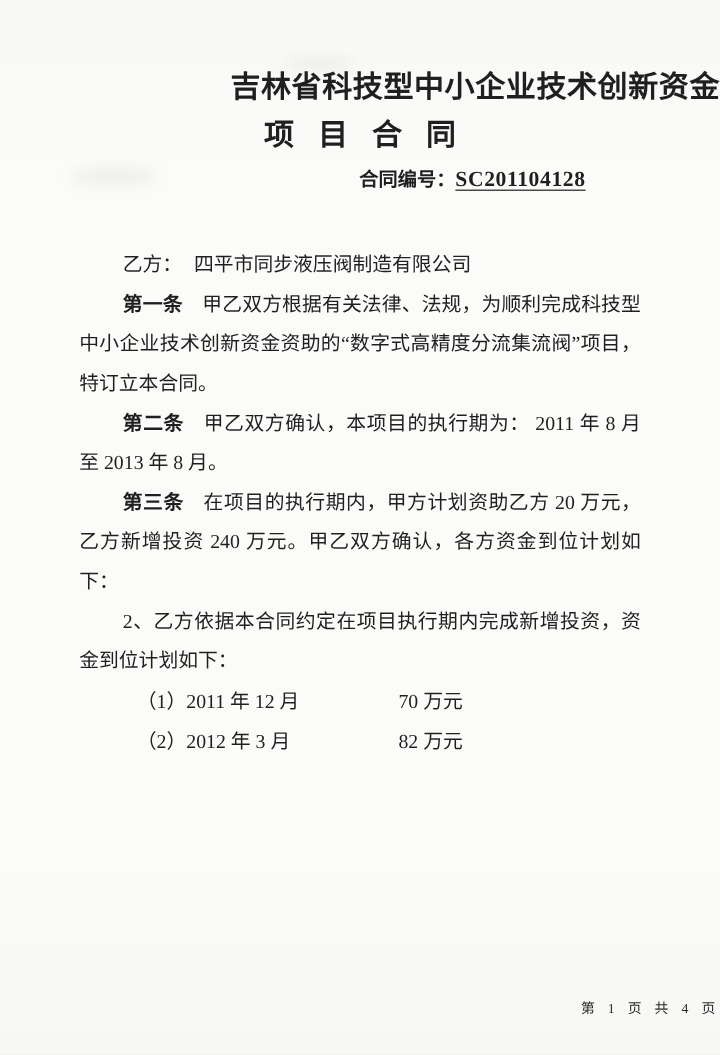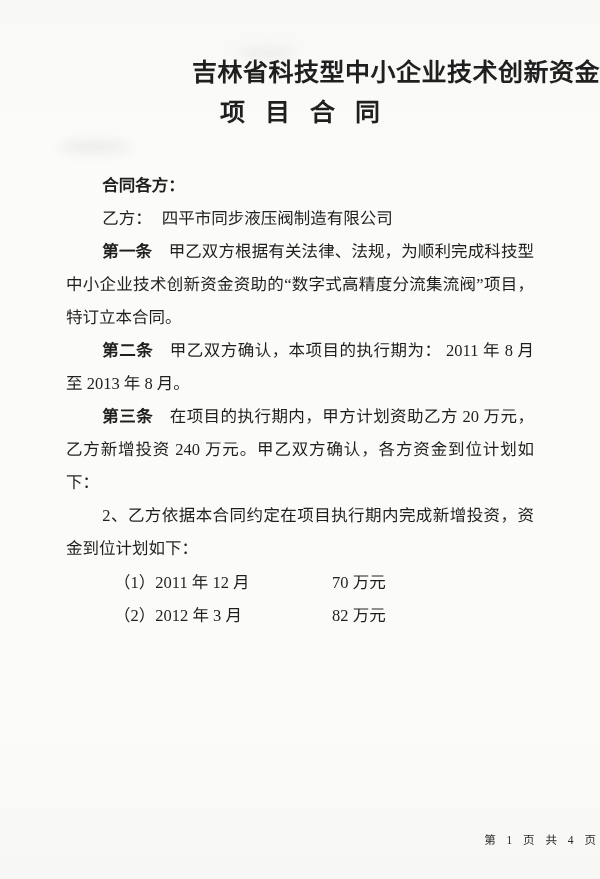--- a/index.html
+++ b/index.html
@@ -125,24 +125,26 @@
 
 <div class="page">
 
   <div class="scan-smudge smudge-1"></div>
   <div class="scan-smudge smudge-2"></div>
 
   <h1 class="doc-title">吉林省科技型中小企业技术创新资金</h1>
 
   <h2 class="doc-subtitle">项目合同</h2>
 
+  <div class="contract-no-row">
+    <span class="contract-no-label">合同编号：</span><span class="contract-no-value">SC201104128</span>
+  </div>
 
   <div class="body-block">
 
-    <p class="parties-heading">合同各方：</p>
 
 
     <p class="party-row">
       <span class="party-label">乙方：</span><span>四平市同步液压阀制造有限公司</span>
     </p>
 
     <p class="clause">
       <span class="clause-lead">第一条</span><span>甲乙双方根据有关法律、法规，为顺利完成科技型中小企业技术创新资金资助的“数字式高精度分流集流阀”项目，特订立本合同。</span>
     </p>
 

